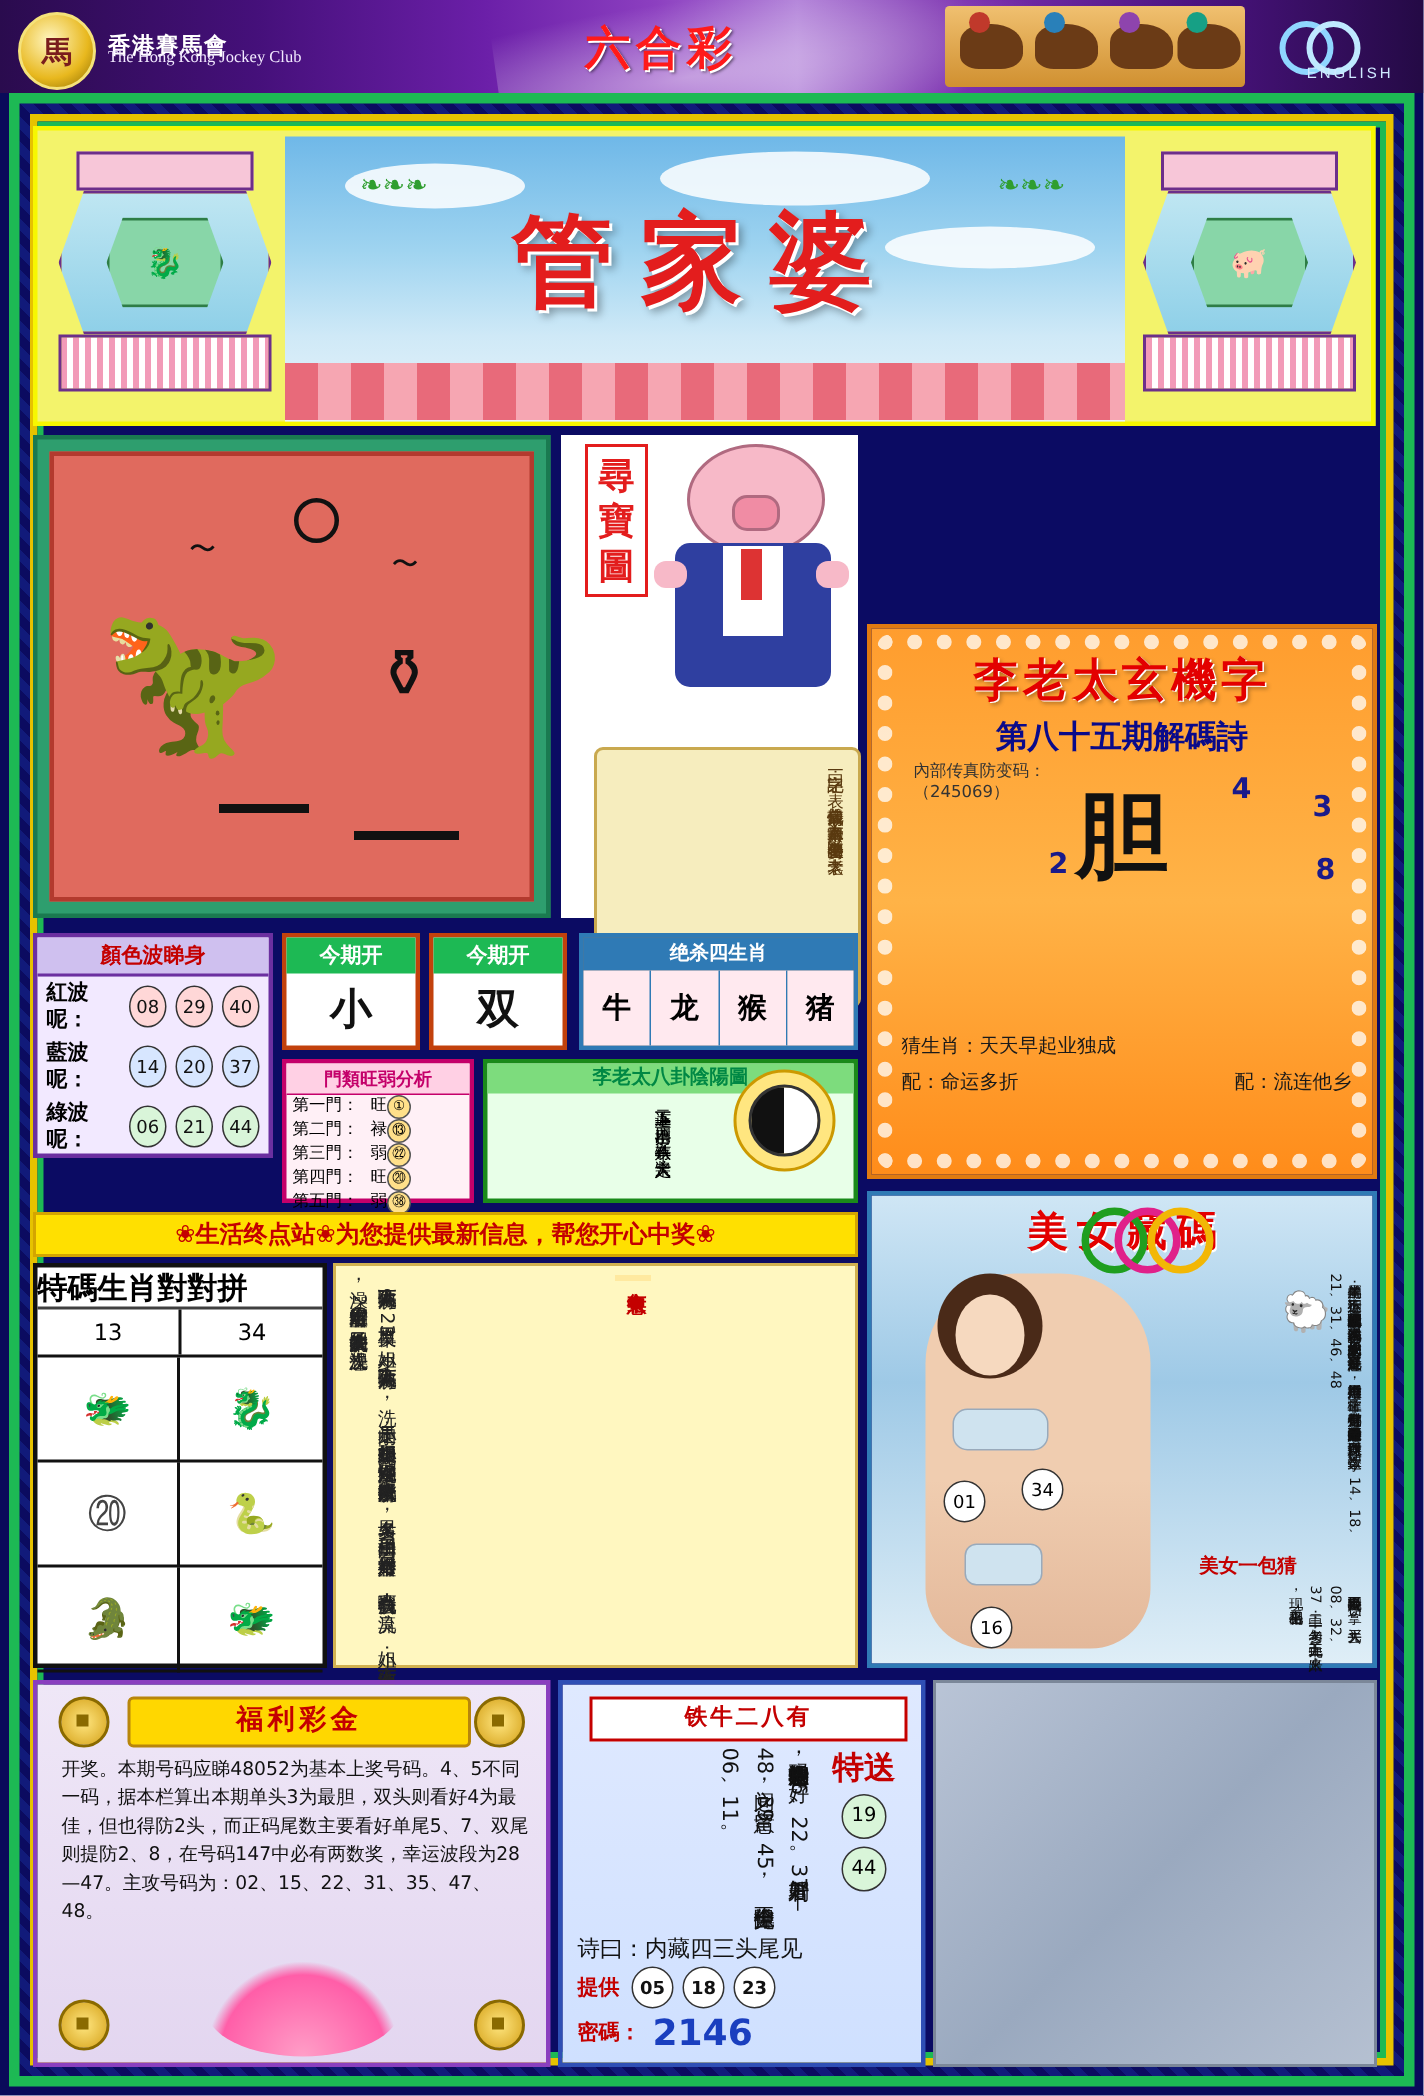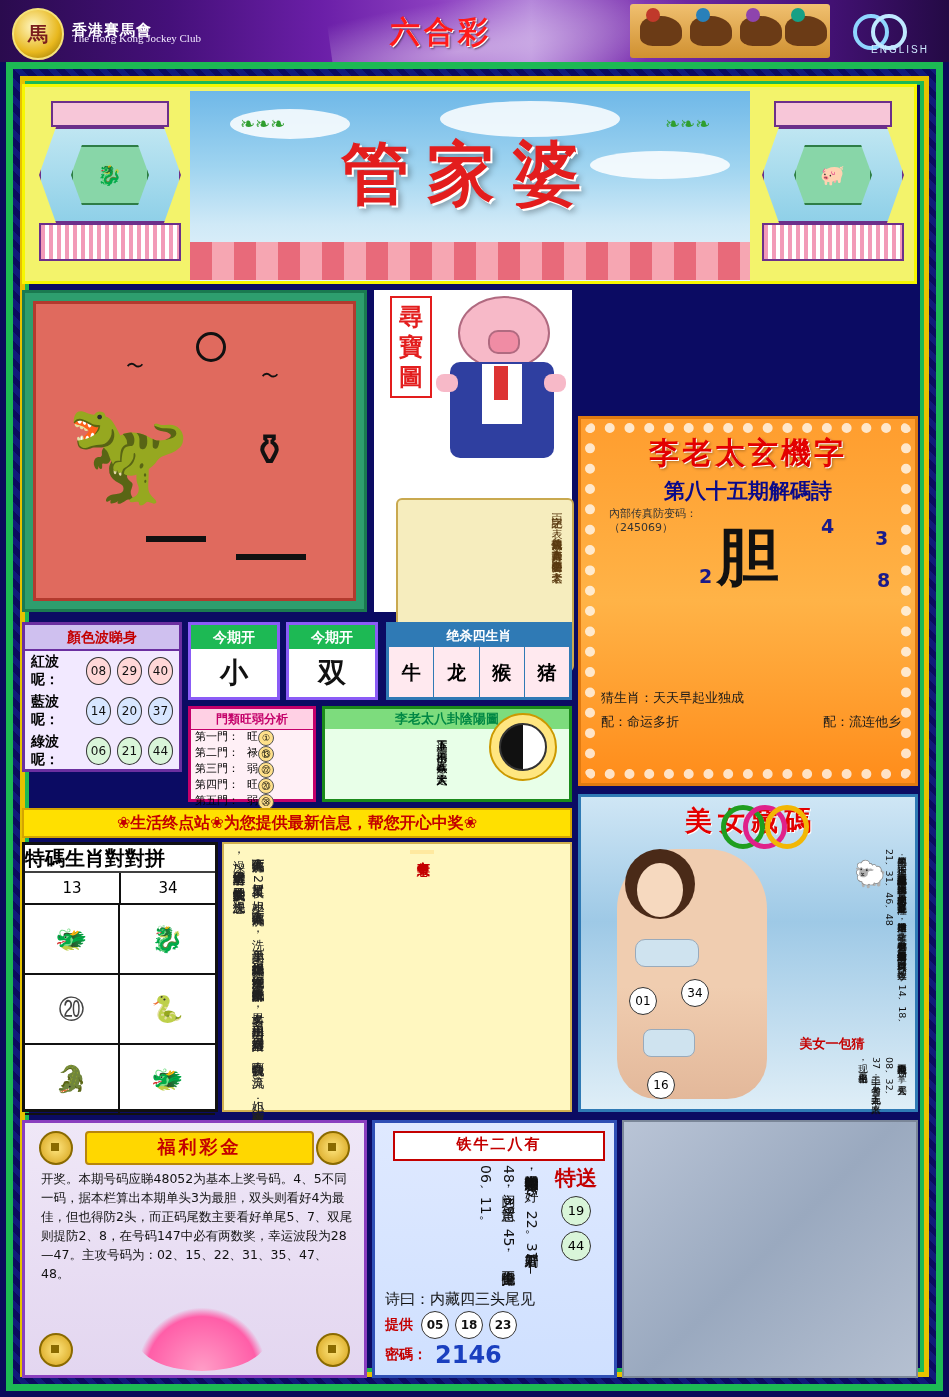--- a/index.html
+++ b/index.html
@@ -102,21 +102,21 @@
   .wave{position:absolute;left:4px;top:544px;width:160px;height:150px;background:#f2e9ff;
     border:3px solid #6b2fa0;box-sizing:border-box;}
   .wave-hd{height:24px;background:#cfc0ef;border-bottom:2px solid #6b2fa0;text-align:center;font-size:14px;color:#c40000;font-weight:bold;line-height:24px;}
   .wave-row{display:flex;align-items:center;height:40px;padding-left:6px;}
   .wave-row .lbl{font-size:14px;font-weight:bold;width:62px;}
   .ball{display:inline-block;width:26px;height:26px;border-radius:50%;border:1.5px solid #333;
     font-size:12px;line-height:26px;text-align:center;margin-right:6px;background:#fff;color:#111;}
   .ball.red{background:#ffd7d7;} .ball.blue{background:#d7e6ff;} .ball.green{background:#d9f5d9;}
 
   
-  .open{position:absolute;width:92px;height:78px;top:544px;background:#fff;border:3px solid #8b5cf6;box-sizing:border-box;}
+  .open{position:absolute;width:92px;height:78px;top:544px;background:#fff;border:3px solid #c2410c;box-sizing:border-box;}
   .open .hd{height:24px;background:#1db954;color:#fff;font-size:14px;text-align:center;line-height:24px;font-weight:bold;}
   .open .val{font-size:28px;text-align:center;line-height:48px;font-weight:bold;color:#111;}
   .open.o1{left:170px;} .open.o2{left:268px;}
 
   
   .zodiac{position:absolute;left:368px;top:544px;width:186px;height:78px;background:#737373;
     border:3px solid #2f7ab5;box-sizing:border-box;}
   .zodiac .hd{height:22px;background:#2f7ab5;color:#fff;font-size:13px;text-align:center;line-height:22px;font-weight:bold;}
   .zodiac .cells{display:flex;}
   .zodiac .cells div{flex:1;height:50px;line-height:50px;text-align:center;font-size:19px;font-weight:bold;

